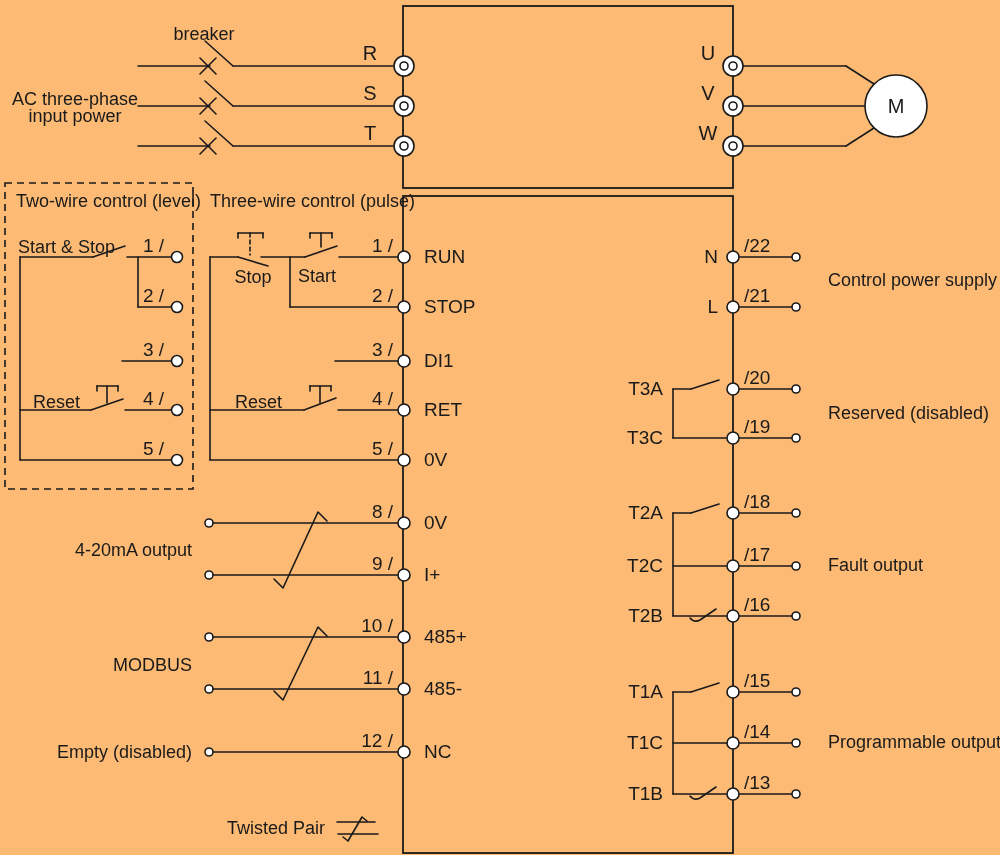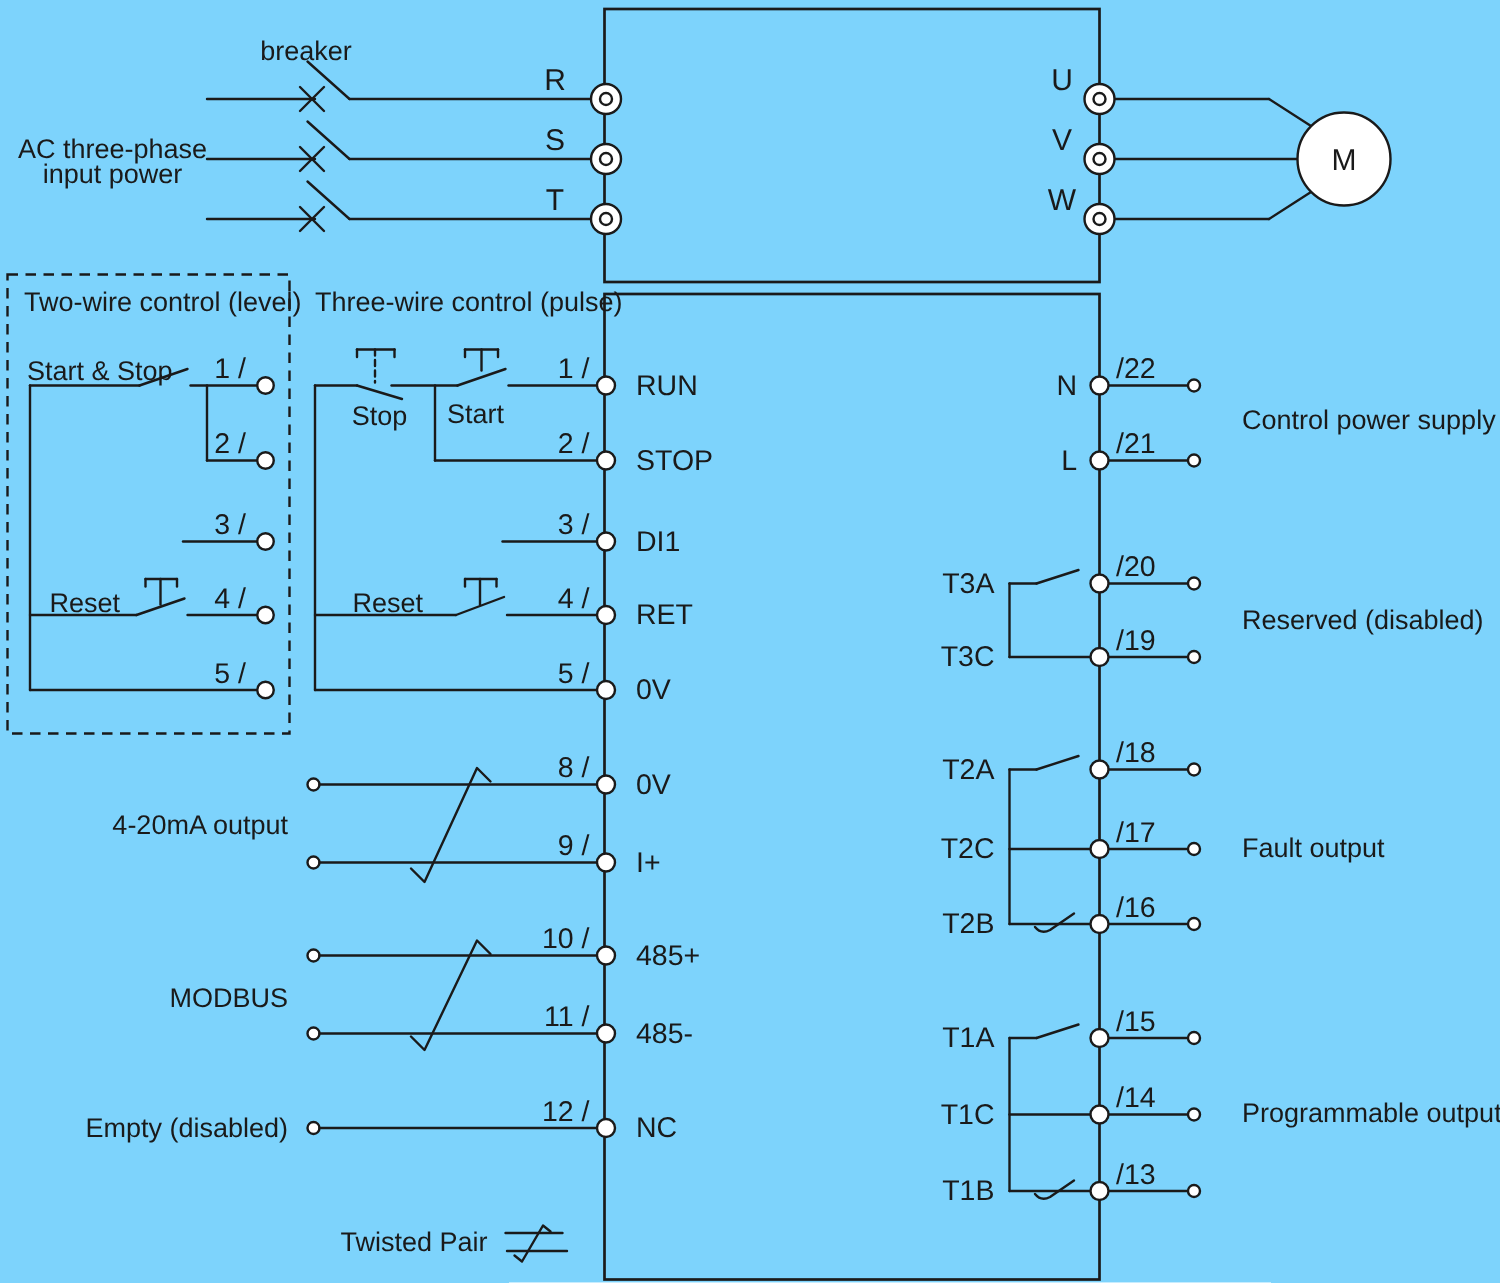--- a/index.html
+++ b/index.html
@@ -1,16 +1,16 @@
 <!DOCTYPE html>
 <html><head>
 <meta charset="utf-8">
 <style>
   html,body{margin:0;padding:0;background:#ffffff;}
-  .stage{position:relative;width:1000px;height:855px;background:#7dd3fc;overflow:hidden;}
+  .stage{position:relative;width:1000px;height:855px;background:#fdba74;overflow:hidden;}
   svg{display:block;}
   svg text{font-family:"Liberation Sans","DejaVu Sans",sans-serif;fill:#1a1a1a;}
   .t{font-size:19px;}
   .sm{font-size:18px;}
   .big{font-size:20px;}
   .ln{stroke:#1a1a1a;stroke-width:1.6;fill:none;stroke-linecap:round;stroke-linejoin:round;}
   .box{fill:none;stroke:#1a1a1a;stroke-width:1.8;}
   .dashbox{fill:none;stroke:#1a1a1a;stroke-width:1.6;stroke-dasharray:7 5;}
   .term{fill:#ffffff;stroke:#1a1a1a;stroke-width:1.6;}
   .dash{stroke-dasharray:4 3;}

